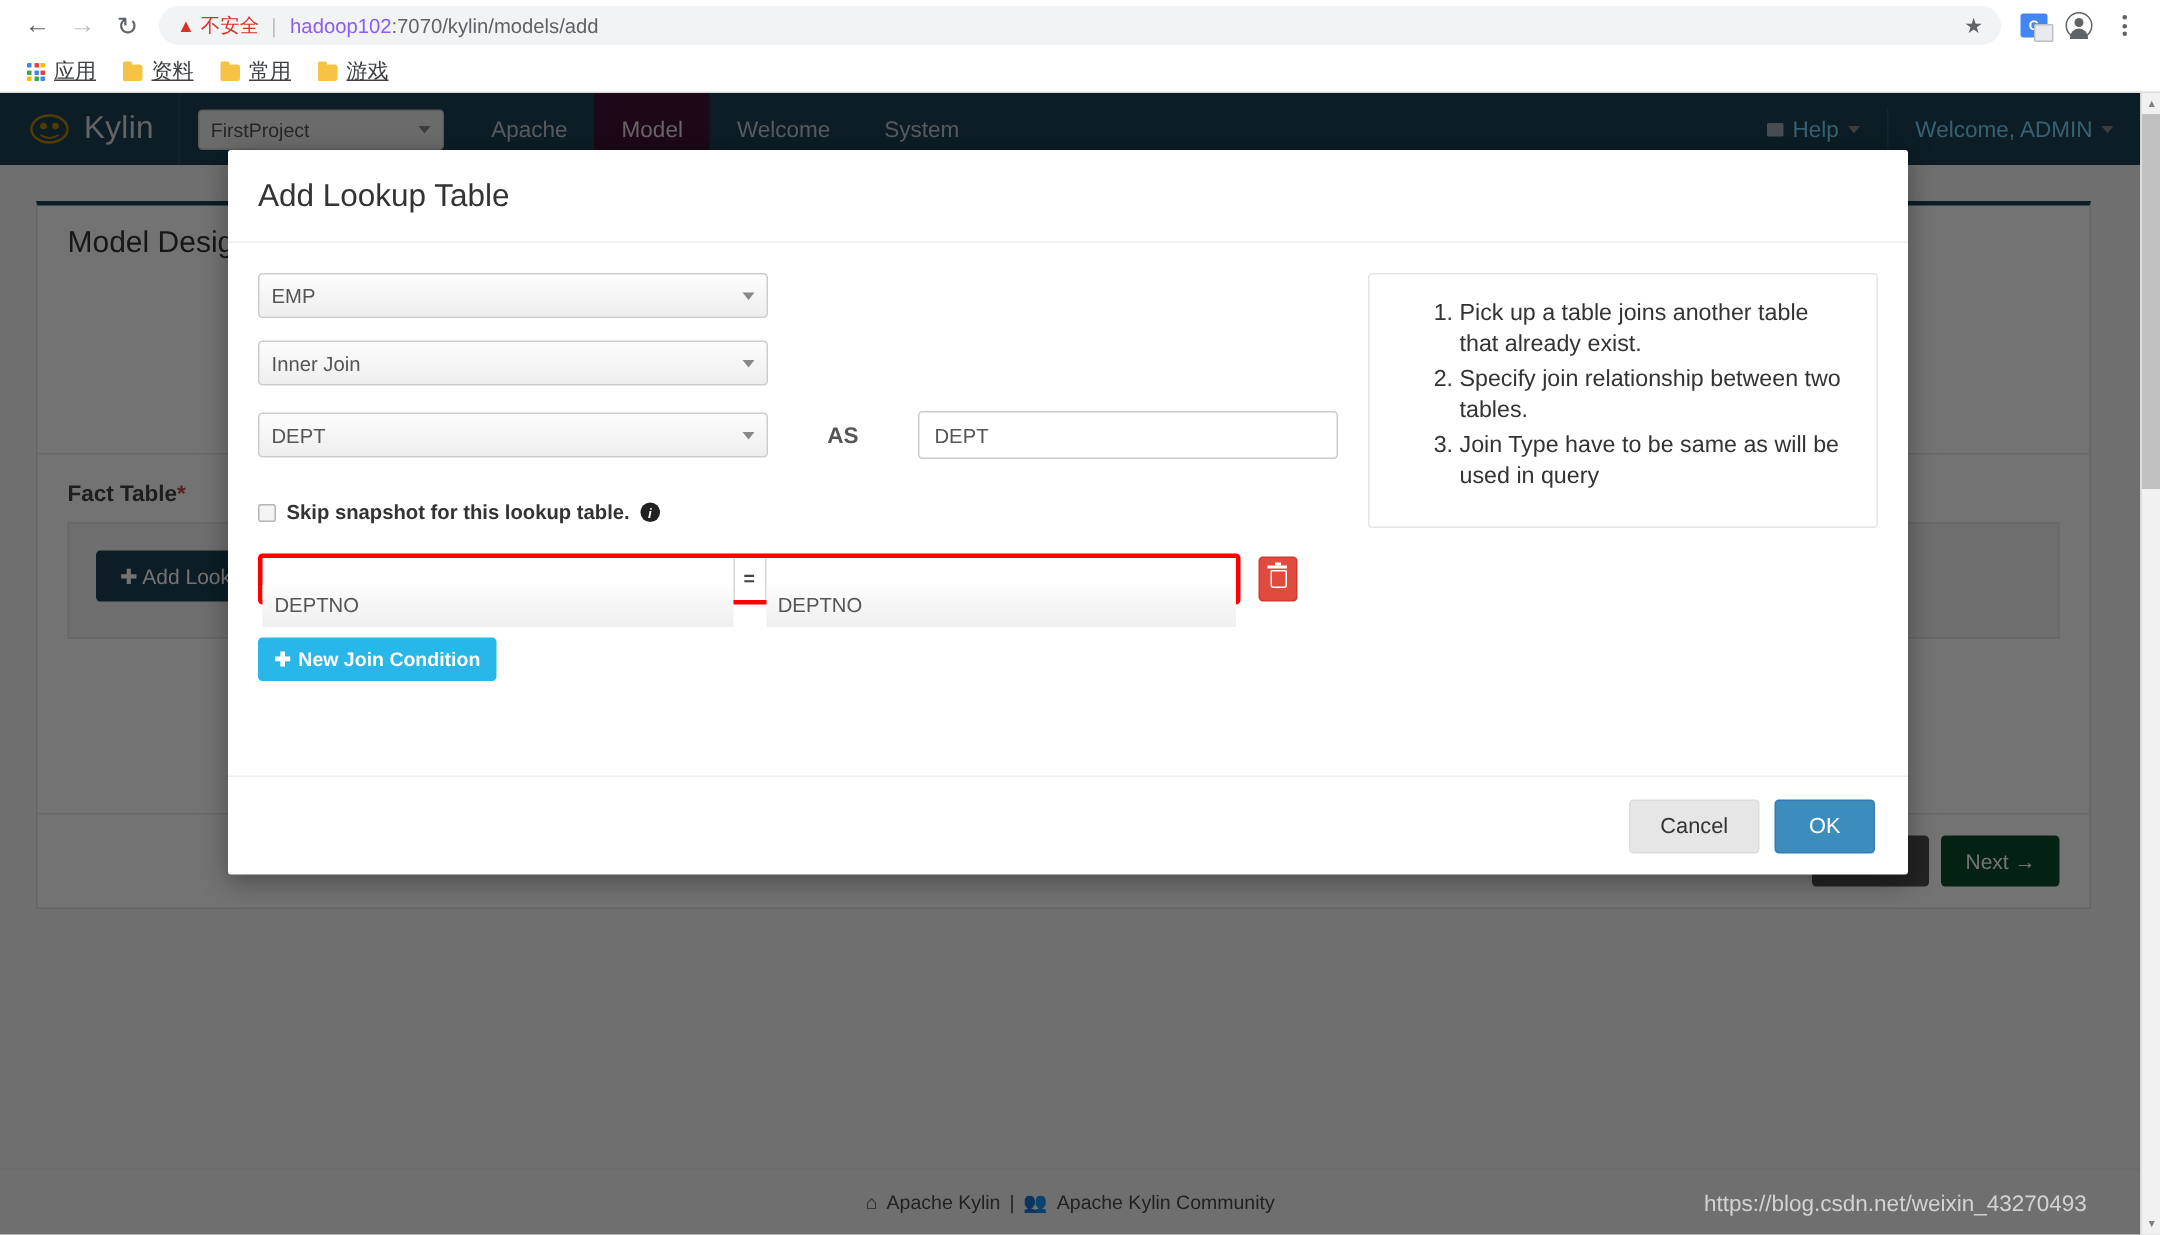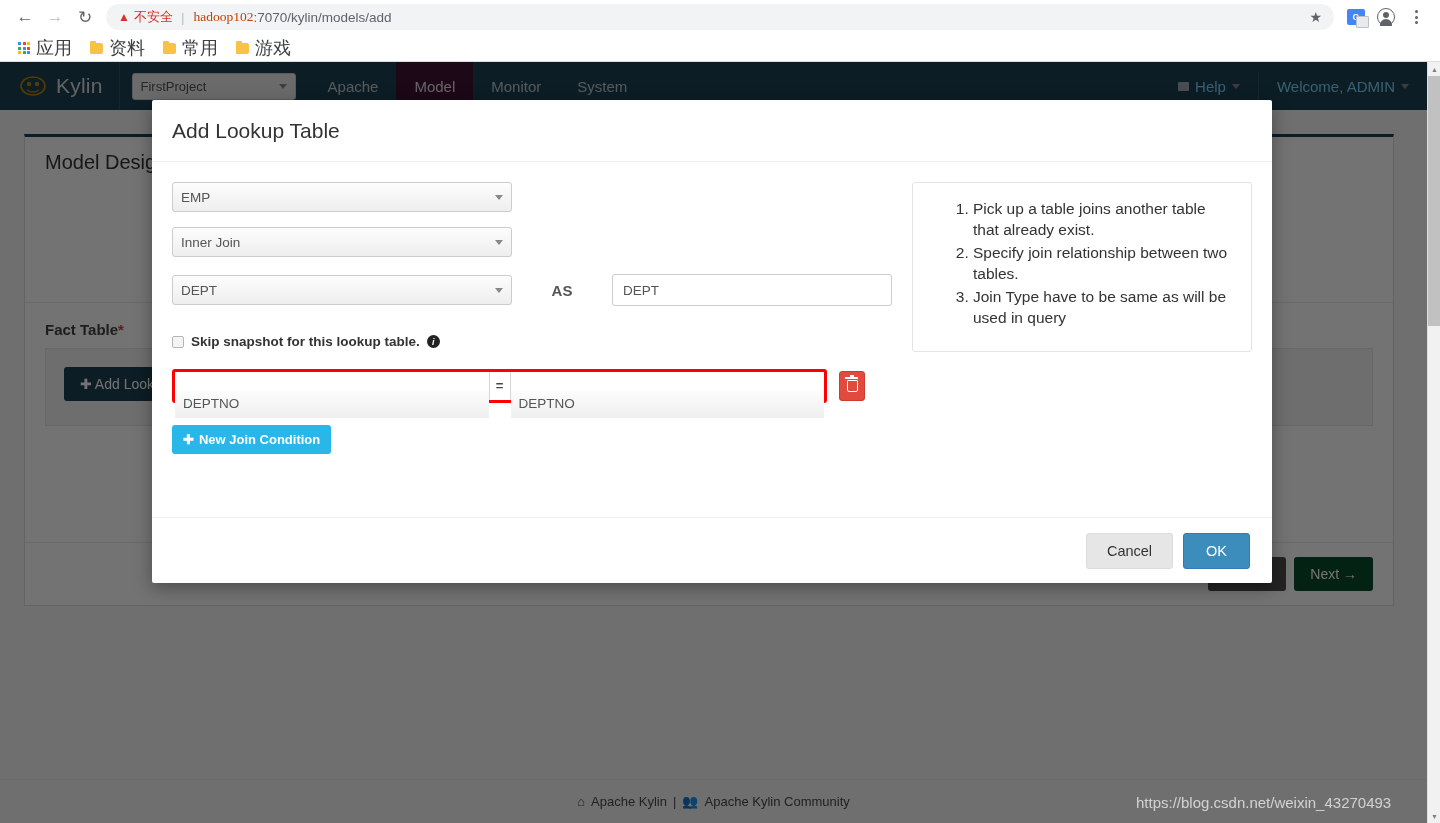--- a/index.html
+++ b/index.html
@@ -24,21 +24,21 @@
   }
   .nav-btn.disabled { color: #bdc1c6; }
   .omnibox {
     flex: 1; height: 26px; background: #f1f3f4; border-radius: 13px;
     margin: 0 8px 0 6px; display: flex; align-items: center; padding: 0 12px;
     font-size: 13.5px; color: #202124; position: relative;
   }
   .warn-icon { color: #d93025; font-size: 12px; margin-right: 4px; display:inline-block; }
   .warn-text { color: #d93025; font-size: 13px; margin-right: 8px; }
   .omnibox-sep { color: #bdbdbd; margin-right: 9px; font-weight: 300; }
-  .url-host { color: #c2410c; font-family: Liberation Serif, serif; }
+  .url-host { color: #8b5cf6; }
   .url-rest { color: #5f6368; }
   .star-icon { position: absolute; right: 12px; color: #5f6368; font-size: 14px; }
   .tb-right { display: flex; align-items: center; gap: 2px; }
   .tb-icon {
     width: 28px; height: 28px; display:flex; align-items:center; justify-content:center;
     color: #5f6368; font-size: 15px; cursor: pointer;
   }
   .translate-icon {
     width: 18px; height: 16px; background: #4285f4; border-radius: 2px;
     color:#fff; font-size: 9px; display:flex; align-items:center; justify-content:center;
@@ -60,21 +60,21 @@
     content:""; position:absolute; left:50%; bottom:-1px; transform:translateX(-50%);
     width:12px;height:7px;border-radius:6px 6px 0 0;background:#5f6368;
   }
   .kebab { display:flex; flex-direction:column; gap:2.5px; align-items:center; }
   .kebab span { width:3px;height:3px;border-radius:50%;background:#5f6368; display:block;}
 
   .bookmark-row {
     position: absolute; top: 34px; left: 0; width: 1440px; height: 28px;
     display: flex; align-items: center; padding: 0 10px; gap: 2px;
   }
-  .bm { display:flex; align-items:center; gap:6px; padding: 3px 8px; font-size: 18px; color:#3c4043; cursor:pointer; border-radius:4px;}
+  .bm { display:flex; align-items:center; gap:6px; padding: 3px 8px; font-size: 14px; color:#3c4043; cursor:pointer; border-radius:4px;text-decoration:underline;}
   .apps-grid { display:grid; grid-template-columns: repeat(3, 3px); grid-gap:1.5px; }
   .apps-grid i { width:3px;height:3px;display:block;border-radius:0.5px;}
   .folder-icon {
     width: 13px; height: 11px; background: #f6c344; border-radius: 1px 2px 2px 1px; position:relative;
   }
   .folder-icon:before{ content:""; position:absolute; left:0; top:-2px; width:6px;height:3px;background:#f6c344;border-radius:1px 1px 0 0;}
 
   
   .app { position:absolute; top:62px; left:0; width:1427px; height:761px; background:#ffffff; overflow:hidden;}
 
@@ -294,21 +294,21 @@
     </div>
 
     <div class="project-select">
       <span>FirstProject</span>
       <span class="caret-down"></span>
     </div>
 
     <div class="nav-items">
       <div class="nav-item">Apache</div>
       <div class="nav-item active">Model</div>
-      <div class="nav-item">Monitor</div>
+      <div class="nav-item">Welcome</div>
       <div class="nav-item">System</div>
     </div>
 
     <div class="nav-right">
       <div class="nav-item">
         <span class="book-icon"></span>
         <span>Help</span>
         <span class="caret-down" style="margin-left:6px"></span>
       </div>
       <div class="nav-divider"></div>

